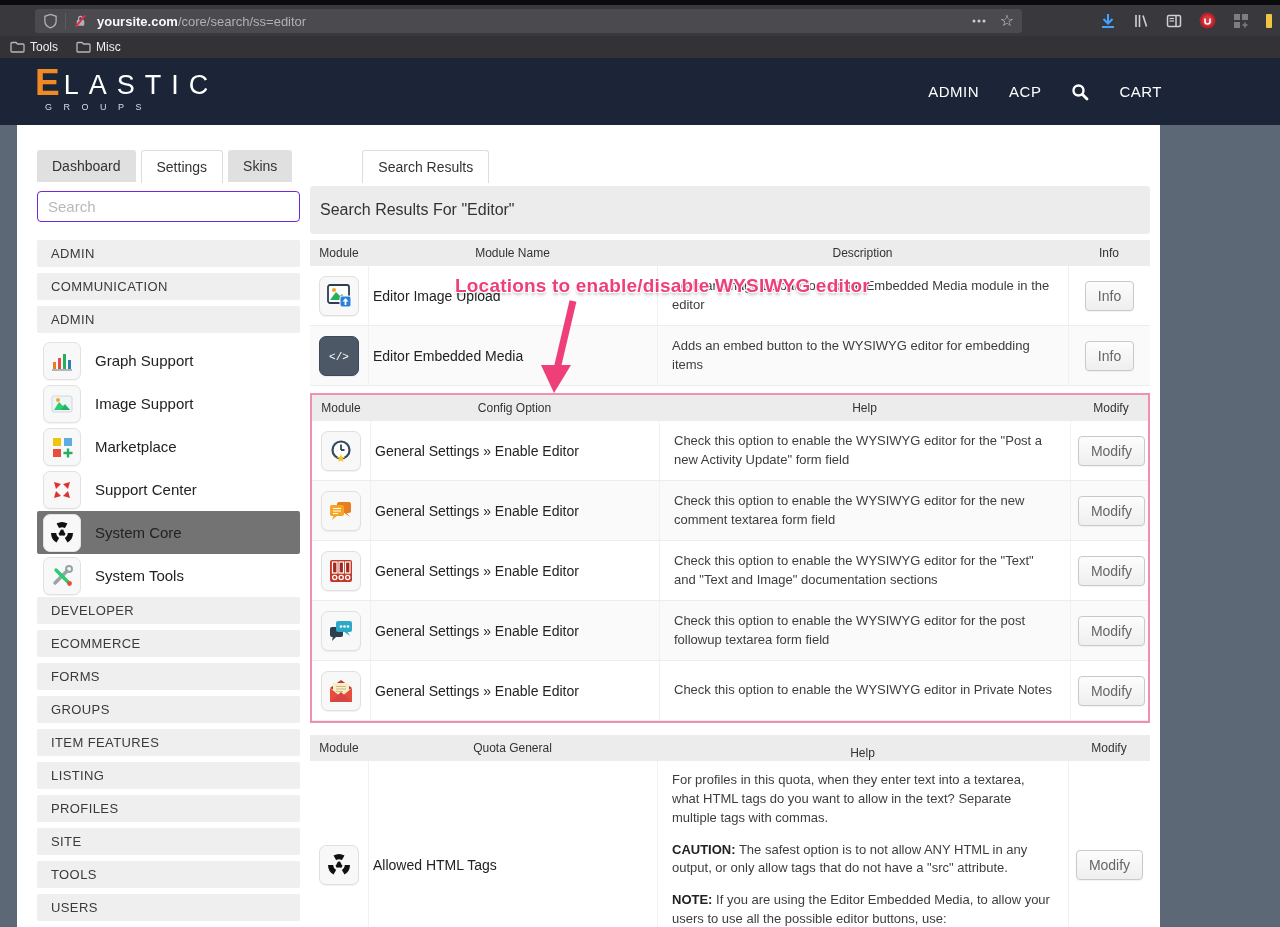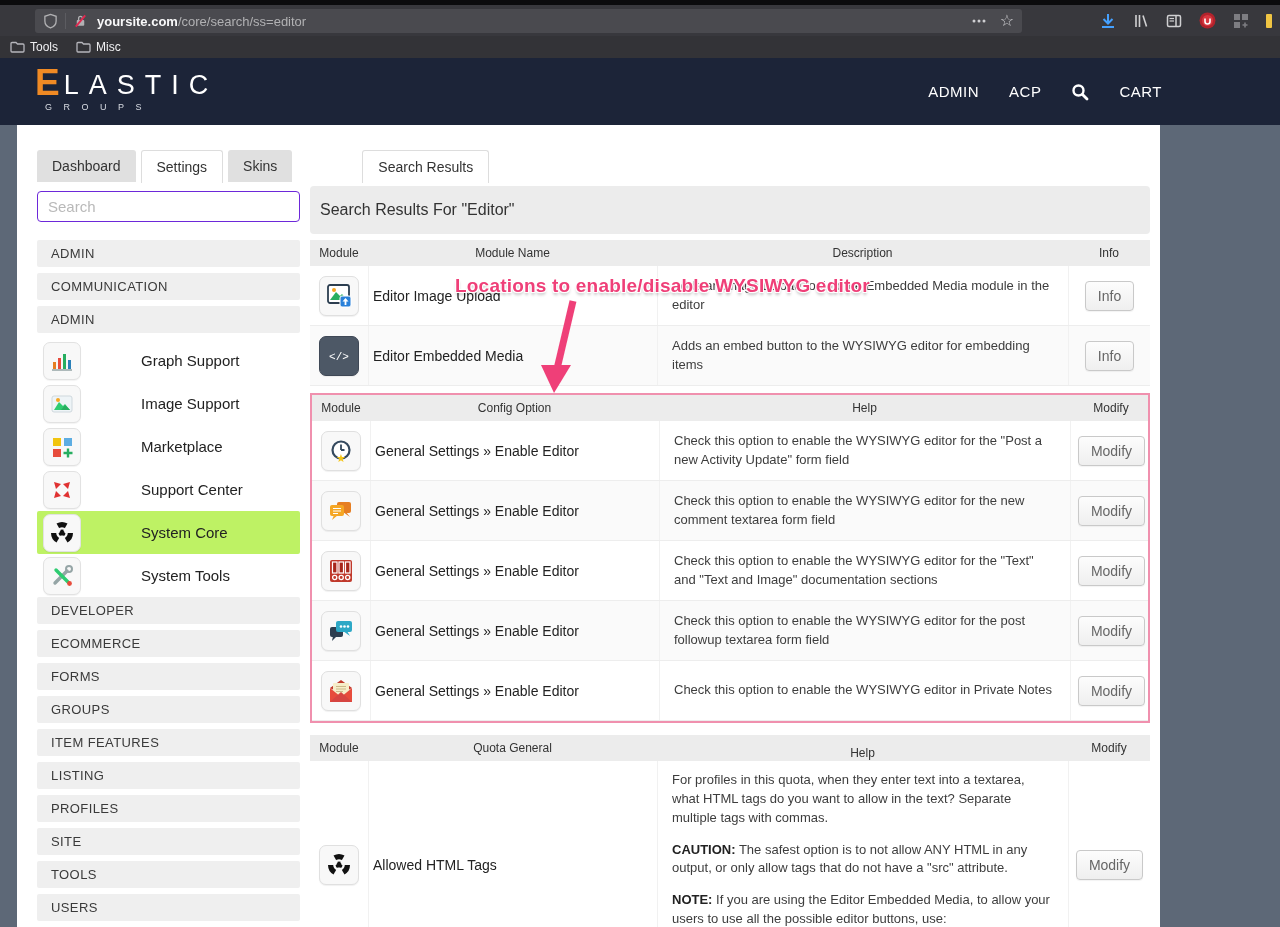--- a/index.html
+++ b/index.html
@@ -44,22 +44,22 @@
   .tab.active { background:#fff; border:1px solid #ddd; border-bottom:none; }
   .tab-gap { width:65px; }
 
   
   #sidebar { position:absolute; left:20px; top:66px; width:263px; }
   #sidebar-search { width:100%; height:31px; border:1px solid #6d28d9; border-radius:4px; padding:0 10px;
                     font-size:15px; color:#333; outline:none; margin-bottom:18px; font-family:"Liberation Sans",sans-serif; }
   #sidebar-search::placeholder { color:#b9b9b9; }
   .cat { height:27px; background:#efefef; border-radius:2px; margin-bottom:6px; display:flex; align-items:center;
          padding-left:14px; font-size:13px; color:#3a3a3a; letter-spacing:0.4px; cursor:pointer; }
-  .mod { height:43px; display:flex; align-items:center; cursor:pointer;gap:46px; }
-  .mod.selected { background:#bef264; border-radius:2px; }
+  .mod { height:43px; display:flex; align-items:center; cursor:pointer; }
+  .mod.selected { background:#737373; border-radius:2px; }
   .chip { width:38px; height:38px; background:#f8f8f8; border:1px solid #e2e2e2; border-radius:7px;
           display:flex; align-items:center; justify-content:center; margin-left:6px; flex:none;
           box-shadow:0 1px 1px rgba(0,0,0,0.05); }
   .mod .mlabel { font-size:15px; color:#222; margin-left:14px; }
 
   
   #main { position:absolute; left:293px; top:61px; width:840px; }
   #results-title { height:48px; background:#ececec; border-radius:4px; display:flex; align-items:center;
                    padding-left:10px; font-size:16px; color:#333; margin-bottom:6px; }
   .tbl { width:100%; }

